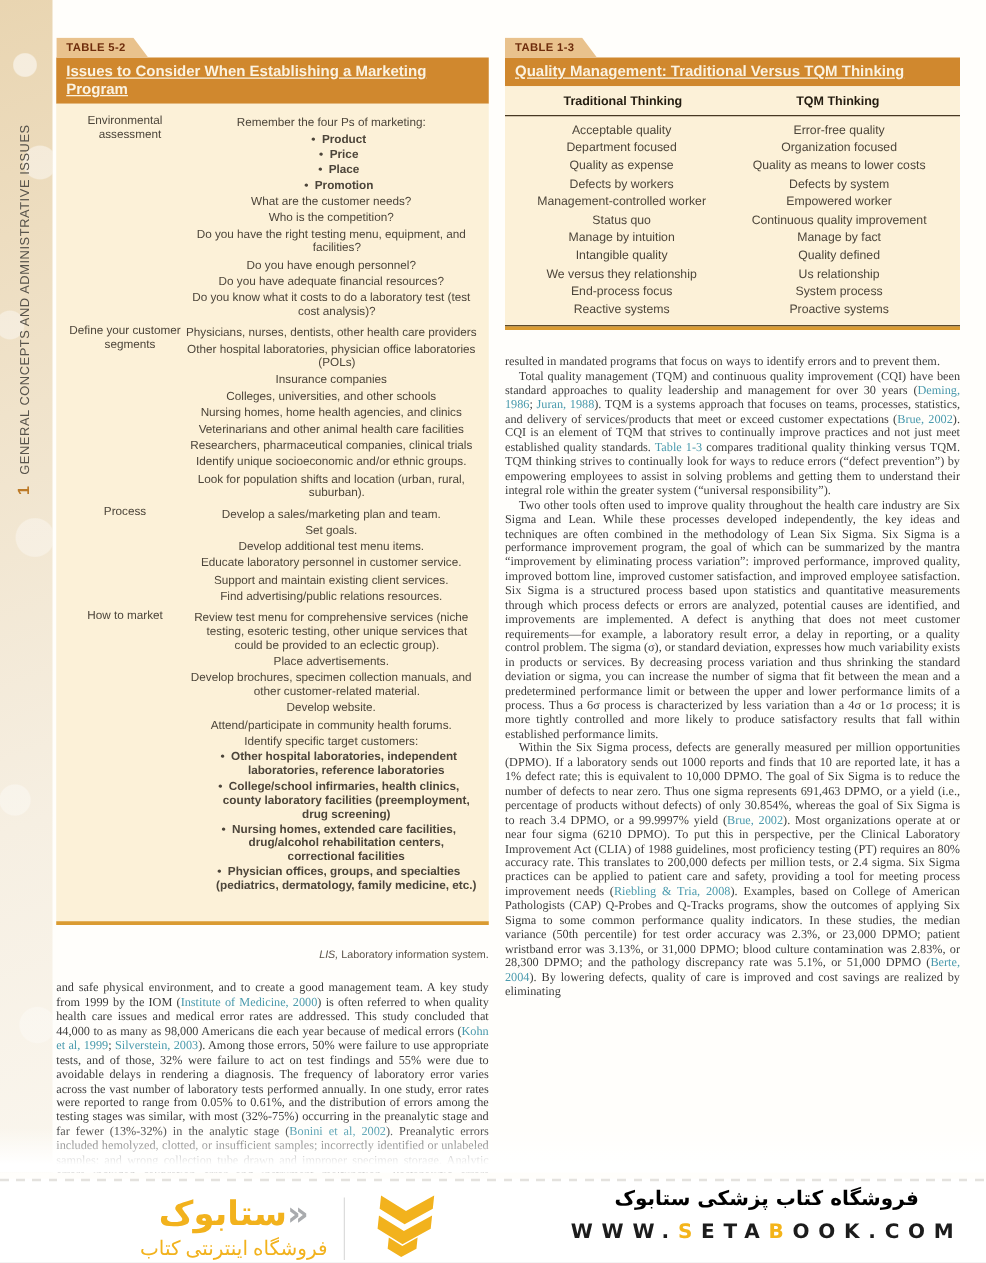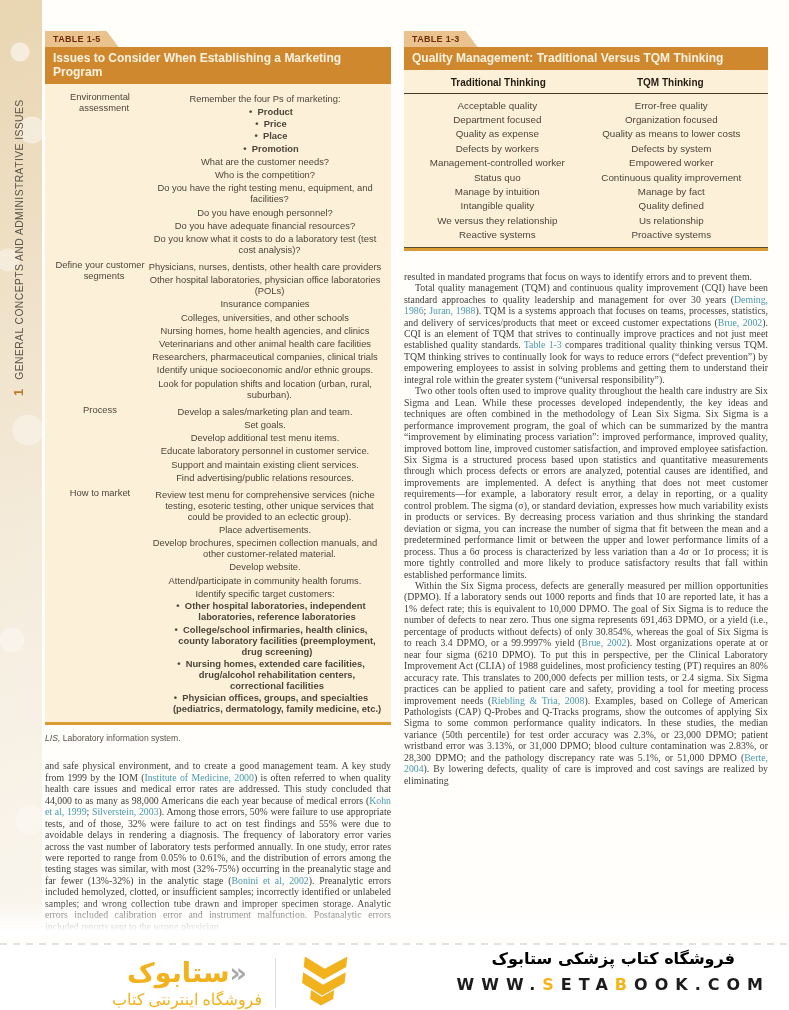--- a/index.html
+++ b/index.html
@@ -22,32 +22,32 @@
   .chapter-title{font-size:10.3px;color:#57534b;letter-spacing:.45px;}
 
   
   .content{position:absolute;left:0;top:0;width:789px;height:938px;overflow:hidden;}
   .col-left{position:absolute;left:45px;top:28px;width:346px;}
   .col-right{position:absolute;left:404px;top:28px;width:364px;}
 
   
   .tbl-tab{display:inline-block;background:#e9c28d;color:#6e2c0c;font-weight:bold;font-size:9px;
     letter-spacing:.3px;padding:3px 18px 3px 8px;clip-path:polygon(0 0,calc(100% - 12px) 0,100% 100%,0 100%);}
-  .tbl-titlebar{background:#d0882e;color:#fbf3e2;font-size:12px;font-weight:600;padding:4px 8px 5px;}
+  .tbl-titlebar{background:#d0882e;color:#fbf3e2;font-size:12px;font-weight:600;padding:4px 8px 5px;text-decoration:underline;}
   .tbl-body{background:#fcf1d8;border-bottom:3px solid #da9b31;color:#4c453a;text-align:center;}
 
   
   .t2-body{padding:7px 8px 8px 6px;font-size:9.4px;line-height:11px;}
   .t2-row{display:flex;margin-bottom:4px;}
   .t2-label{width:86px;flex:none;padding-left:10px;text-indent:-8px;}
   .t2-content{flex:1;}
   .t2-item{padding-left:9px;text-indent:-9px;margin-top:2.2px;}
   .t2-item.bullet{padding-left:24px;text-indent:-12px;margin-top:1.4px;font-weight:bold;}
   .t2-item.bullet::before{content:"\2022\00a0\00a0";}
-  .tbl-footnote{font-size:8.6px;color:#5a5248;margin-top:8px;}
+  .tbl-footnote{font-size:8.6px;color:#5a5248;margin-top:18px;text-align:right;}
   .tbl-footnote .i{font-style:italic;}
 
   
   .t3-head{display:flex;font-weight:bold;color:#231c10;font-size:10px;padding:7px 10px 5px;
     border-bottom:1.8px solid #473823;}
   .t3-rows{padding:4px 10px 5px;border-bottom:1.5px solid #5a4a2e;}
   .t3-row{display:flex;font-size:9.8px;}
   .t3-c1{width:49%;padding:1.7px 4px 1.7px 0;}
   .t3-c2{width:51%;padding:1.7px 0;}
   .t3-head .t3-c1,.t3-head .t3-c2{padding:0;}
@@ -92,21 +92,21 @@
       <span class="chapter-num">1</span>
       <span class="chapter-title">GENERAL CONCEPTS AND ADMINISTRATIVE ISSUES</span>
     </div>
   </div>
 
   <div class="content">
 
     <div class="col-left">
 
       <div>
-        <div class="tbl-tab">TABLE 1-5</div>
+        <div class="tbl-tab">TABLE 5-2</div>
         <div class="tbl-titlebar">Issues to Consider When Establishing a Marketing Program</div>
         <div class="tbl-body t2-body">
 
           <div class="t2-row">
             <div class="t2-label">Environmental assessment</div>
             <div class="t2-content">
 
                 <div class="t2-item line">Remember the four Ps of marketing:</div>
 
                 <div class="t2-item bullet">Product</div>
@@ -170,21 +170,21 @@
 
                 <div class="t2-item line">Educate laboratory personnel in customer service.</div>
 
                 <div class="t2-item line">Support and maintain existing client services.</div>
 
                 <div class="t2-item line">Find advertising/public relations resources.</div>
 
             </div>
           </div>
 
-          <div class="t2-row" style="margin-bottom:0;">
+          <div class="t2-row" style="margin-bottom:16px;">
             <div class="t2-label">How to market</div>
             <div class="t2-content">
 
                 <div class="t2-item line">Review test menu for comprehensive services (niche testing, esoteric testing, other unique services that could be provided to an eclectic group).</div>
 
                 <div class="t2-item line">Place advertisements.</div>
 
                 <div class="t2-item line">Develop brochures, specimen collection manuals, and other customer-related material.</div>
 
                 <div class="t2-item line">Develop website.</div>
@@ -264,20 +264,24 @@
               <div class="t3-row">
                 <div class="t3-c1">Intangible quality</div>
                 <div class="t3-c2">Quality defined</div>
               </div>
 
               <div class="t3-row">
                 <div class="t3-c1">We versus they relationship</div>
                 <div class="t3-c2">Us relationship</div>
               </div>
 
+              <div class="t3-row">
+                <div class="t3-c1">End-process focus</div>
+                <div class="t3-c2">System process</div>
+              </div>
 
               <div class="t3-row">
                 <div class="t3-c1">Reactive systems</div>
                 <div class="t3-c2">Proactive systems</div>
               </div>
 
           </div>
         </div>
       </div>
 

